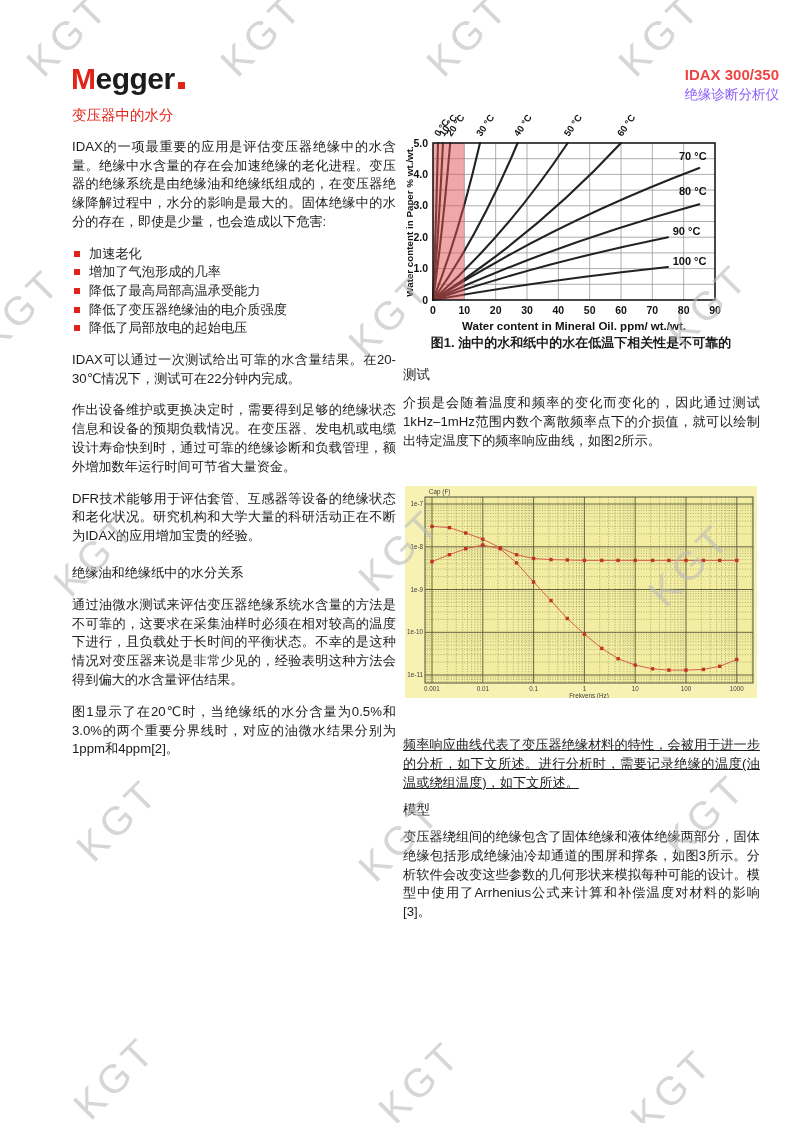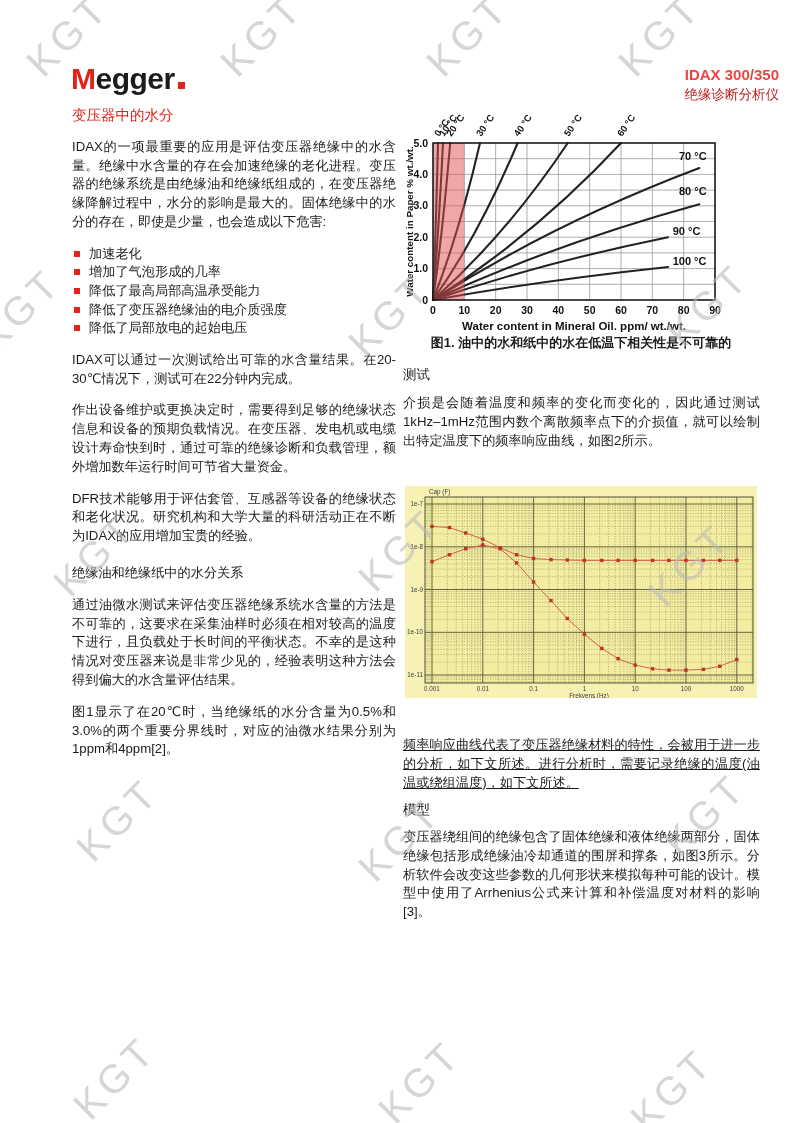--- a/index.html
+++ b/index.html
@@ -5,21 +5,21 @@
 <style>
   html,body{margin:0;padding:0;background:#e8e8e8;}
   #page{position:relative;width:794px;height:1123px;margin:0 auto;background:#ffffff;
         font-family:"Liberation Sans","DejaVu Sans",sans-serif;color:#1c1c1c;overflow:hidden;padding-left:19px;}
   
   #logo{position:absolute;left:71px;top:62px;font-size:30px;font-weight:bold;letter-spacing:-0.5px;}
   #logo .m{color:#e2231a;}
   #logo .dot{display:inline-block;width:7px;height:7px;background:#e2231a;margin-left:3px;}
   #hdr-right{position:absolute;right:34px;top:66px;text-align:right;}
   #hdr-product{font-size:15px;font-weight:bold;color:#ef4444;}
-  #hdr-sub{font-size:13.5px;color:#b91c1c;margin-top:3px;}
+  #hdr-sub{font-size:13.5px;color:#8b5cf6;margin-top:3px;}
   
   #left-col{position:absolute;left:72px;top:106px;width:324px;font-size:13.2px;line-height:18.8px;text-align:justify;}
   #left-col .title{color:#e2231a;font-size:14.5px;font-weight:normal;margin:0 0 13px 0;text-align:left;}
   #left-col p{margin:0 0 13px 0;}
   #left-col ul{list-style:none;margin:0 0 13px 0;padding:0;}
   #left-col li{display:flex;align-items:flex-start;line-height:18.6px;text-align:left;}
   .bmark{flex:0 0 auto;width:6px;height:6px;background:#e2231a;margin:6px 9px 0 2px;}
   .subhead{margin:18px 0 13px 0;}
   
   .rc{position:absolute;left:403px;width:357px;font-size:13.2px;line-height:18.8px;text-align:justify;}

